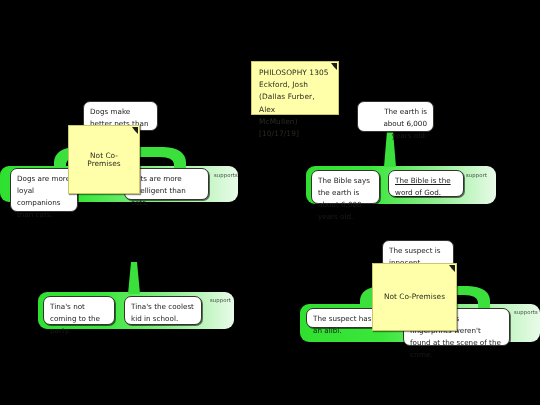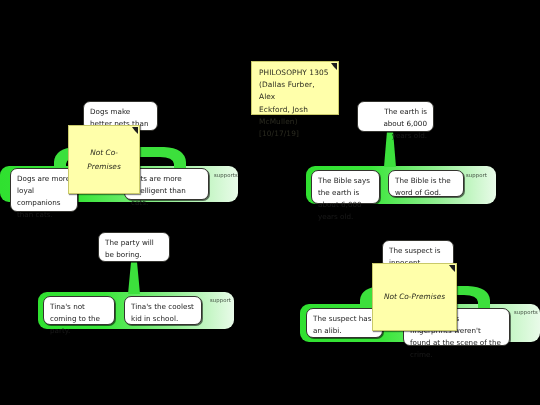--- a/index.html
+++ b/index.html
@@ -66,23 +66,22 @@
   }
   .arch svg { display: block; }
 
   
   .sticky {
     position: absolute;
     box-sizing: border-box;
     background: #ffffaa;
     border: 1px solid #c9c96a;
     color: #2b2b20;
-    font-style: italic;
     font-size: 7.4px;
-    line-height: 14px;
+    line-height: 8px;
     padding: 5px 7px;
     z-index: 60;
     box-shadow: 1px 1px 1px rgba(0,0,0,0.45);
   }
   .sticky .fold {
     position: absolute;
     top: 1px;
     right: 1px;
     width: 6px;
     height: 7px;
@@ -145,33 +144,32 @@
   <div class="trunk" style="left:382px; top:131px; width:16px; height:38px;">
     <svg width="16" height="38" viewBox="0 0 16 38">
       <path d="M 5 0 L 11 0 L 14 36 L 2 36 Z" fill="#3ce03c"></path>
     </svg>
   </div>
 
   <div class="box" style="left:357px; top:101px; width:77px; height:31px;text-align:right;">The earth is about 6,000 years old.</div>
 
   <div class="box" style="left:311px; top:170px; width:69px; height:34px;">The Bible says the earth is about 6,000 years old.</div>
 
-  <div class="box" style="left:388px; top:170px; width:76px; height:27px;">The Bible is the word of God.</div>
+  <div class="box" style="left:388px; top:170px; width:76px; height:27px;text-decoration:underline;">The Bible is the word of God.</div>
 
   <div class="support-bar" style="left:38px; top:292px; width:196px; height:37px;"></div>
 
   <div class="support-label" style="left:210px; top:297px;">support</div>
 
   <div class="trunk" style="left:126px; top:262px; width:16px; height:34px;">
     <svg width="16" height="34" viewBox="0 0 16 34">
       <path d="M 5 0 L 11 0 L 14 32 L 2 32 Z" fill="#3ce03c"></path>
     </svg>
   </div>
 
-  <div class="box" style="left:98px; top:232px; width:72px; height:30px;">The party will be boring.</div>
 
   <div class="box" style="left:124px; top:296px; width:78px; height:29px;">Tina's the coolest kid in school.</div>
 
   <div class="box" style="left:43px; top:296px; width:72px; height:29px;">Tina's not coming to the party.</div>
 
   <div class="support-bar nocopremise" style="left:300px; top:304px; width:240px; height:38px;"></div>
 
   <div class="support-label" style="left:514px; top:309px;">supports</div>
 
   <div class="arch" style="left:352px; top:280px; width:196px; height:28px;">
@@ -182,38 +180,38 @@
   </div>
 
   <div class="trunk" style="left:418px; top:268px; width:16px; height:20px;">
     <svg width="16" height="20" viewBox="0 0 16 20">
       <path d="M 5 0 L 11 0 L 14 18 L 2 18 Z" fill="#3ce03c"></path>
     </svg>
   </div>
 
   <div class="box" style="left:382px; top:240px; width:72px; height:29px;">The suspect is innocent.</div>
 
-  <div class="box" style="left:306px; top:308px; width:77px; height:30px;">The suspect has an alibi.</div>
+  <div class="box" style="left:306px; top:308px; width:77px; height:20px;">The suspect has an alibi.</div>
 
   <div class="box" style="left:403px; top:308px; width:107px; height:38px;">The suspect's fingerprints weren't found at the scene of the crime.</div>
 
   <div class="sticky sticky-center" style="left:372px; top:263px; width:85px; height:68px;">
     <span class="fold">
       <svg width="6" height="7" viewBox="0 0 6 7">
         <path d="M0 0 L6 0 L6 7 L3 4 L0 0 Z" fill="#1d1d1d"></path>
       </svg>
     </span>
     <span>Not Co-Premises</span>
   </div>
 
   <div class="sticky sticky-title" style="left:216px; top:61px; width:88px; height:54px;margin-left:35px;">
     <span class="fold">
       <svg width="6" height="7" viewBox="0 0 6 7">
         <path d="M0 0 L6 0 L6 7 L3 4 L0 0 Z" fill="#1d1d1d"></path>
       </svg>
     </span>
     <div>PHILOSOPHY 1305</div>
+    <div>Eckford, Josh</div>
     <div>(Dallas Furber, Alex</div>
-    <div>Eckford, Josh</div>
     <div>McMullen) [10/17/19]</div>
   </div>
 
 </div>
 
 </body></html>

